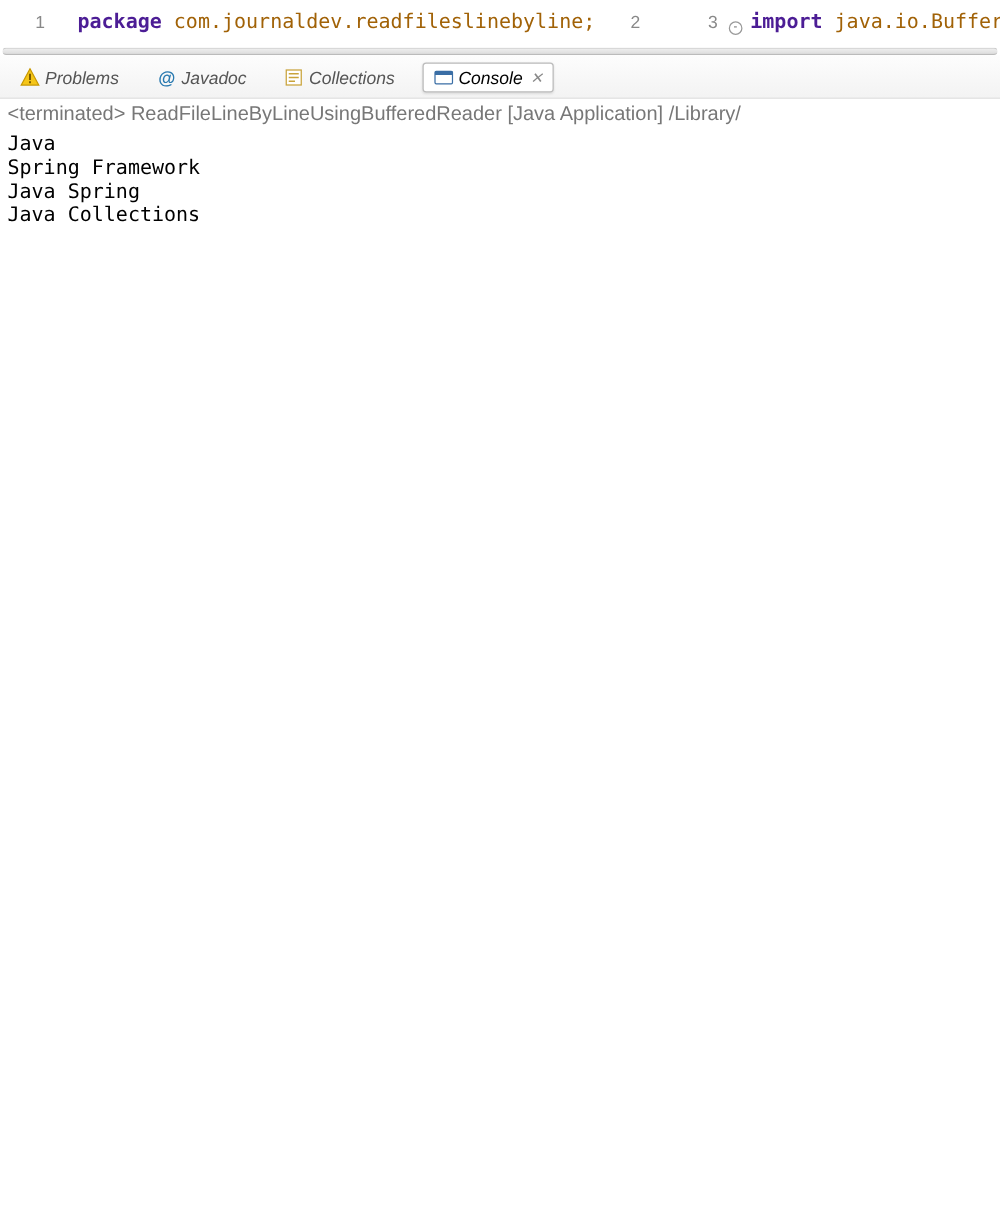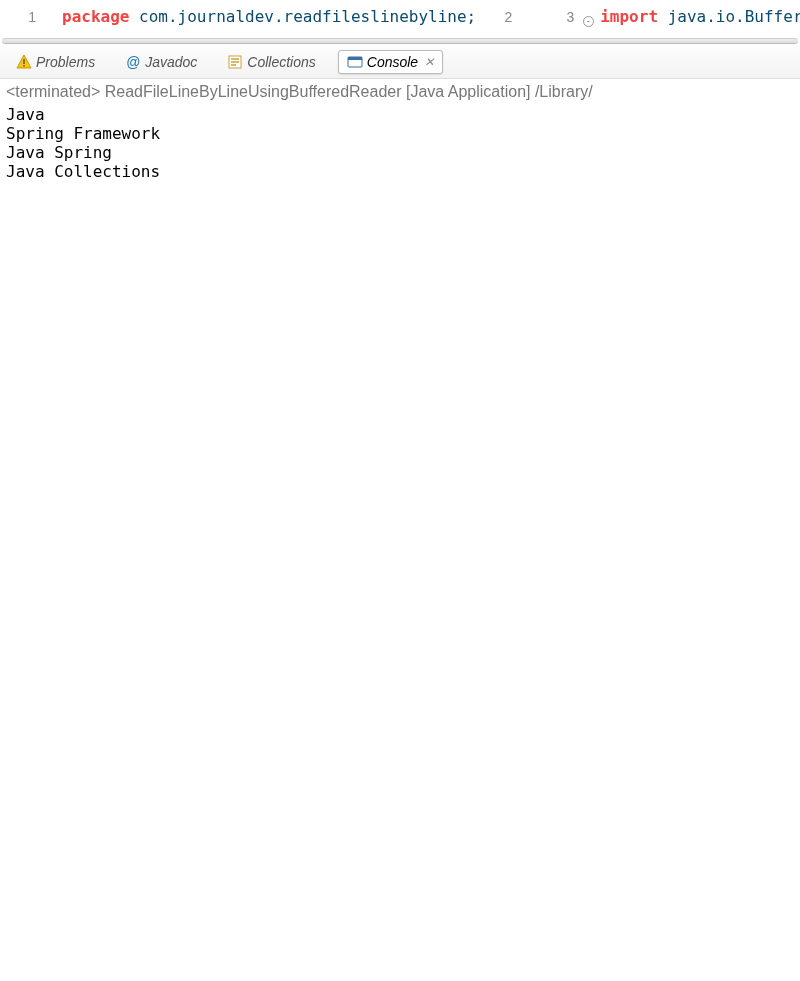--- a/index.html
+++ b/index.html
@@ -27,22 +27,22 @@
     background: #fff;
     position: relative;
     top: 2px;
   }
   .line { height: 26px; line-height: 26px; }
   .row { display: flex; }
   .gutter-cell { width: 42px; text-align: right; padding-right: 6px; color:#888; font-family: Arial,sans-serif; font-size:14px; }
   .fold-cell { width: 16px; text-align:center; }
   .code-cell { flex:1; white-space: pre; padding-left: 4px; }
 
-  .kw { color: #ef4444; font-weight: bold; }
-  .plain { color: #0c4a6e; }
+  .kw { color: #4c1d95; font-weight: bold; }
+  .plain { color: #a16207; }
 
   .divider {
     height: 6px;
     background: linear-gradient(#eee,#ddd);
     border-top: 1px solid #ccc;
     border-bottom: 1px solid #bbb;
     border-radius: 3px;
     margin: 8px 2px 0 2px;
   }
 

